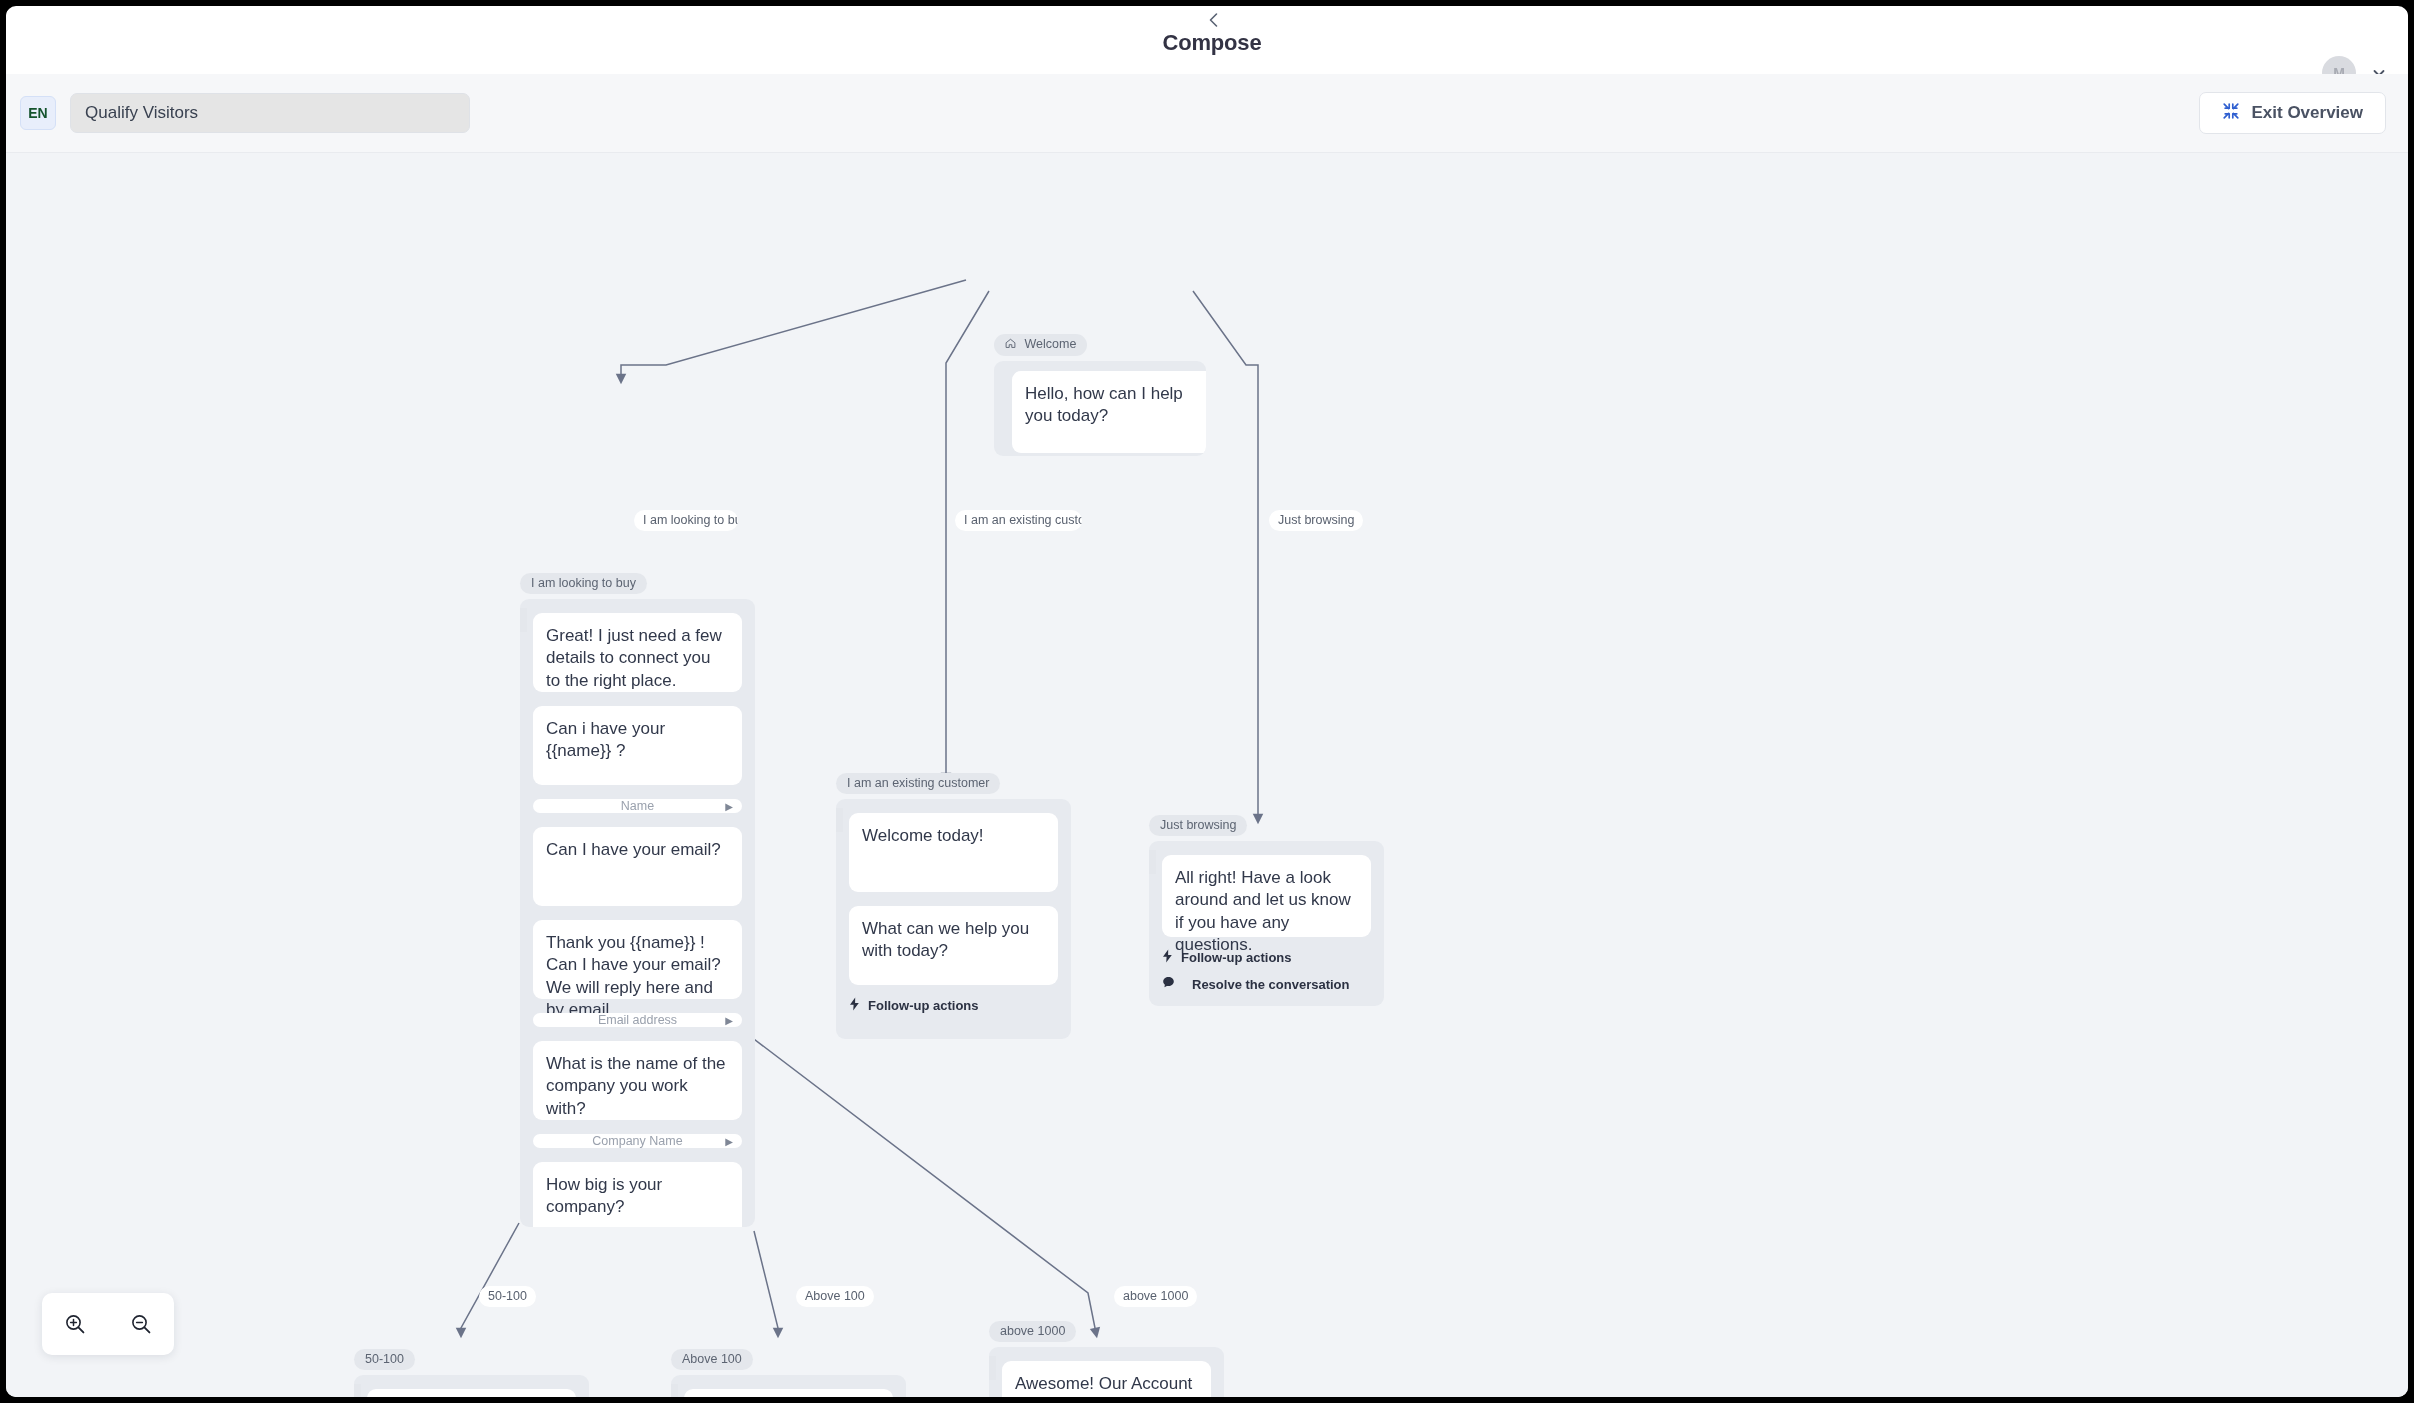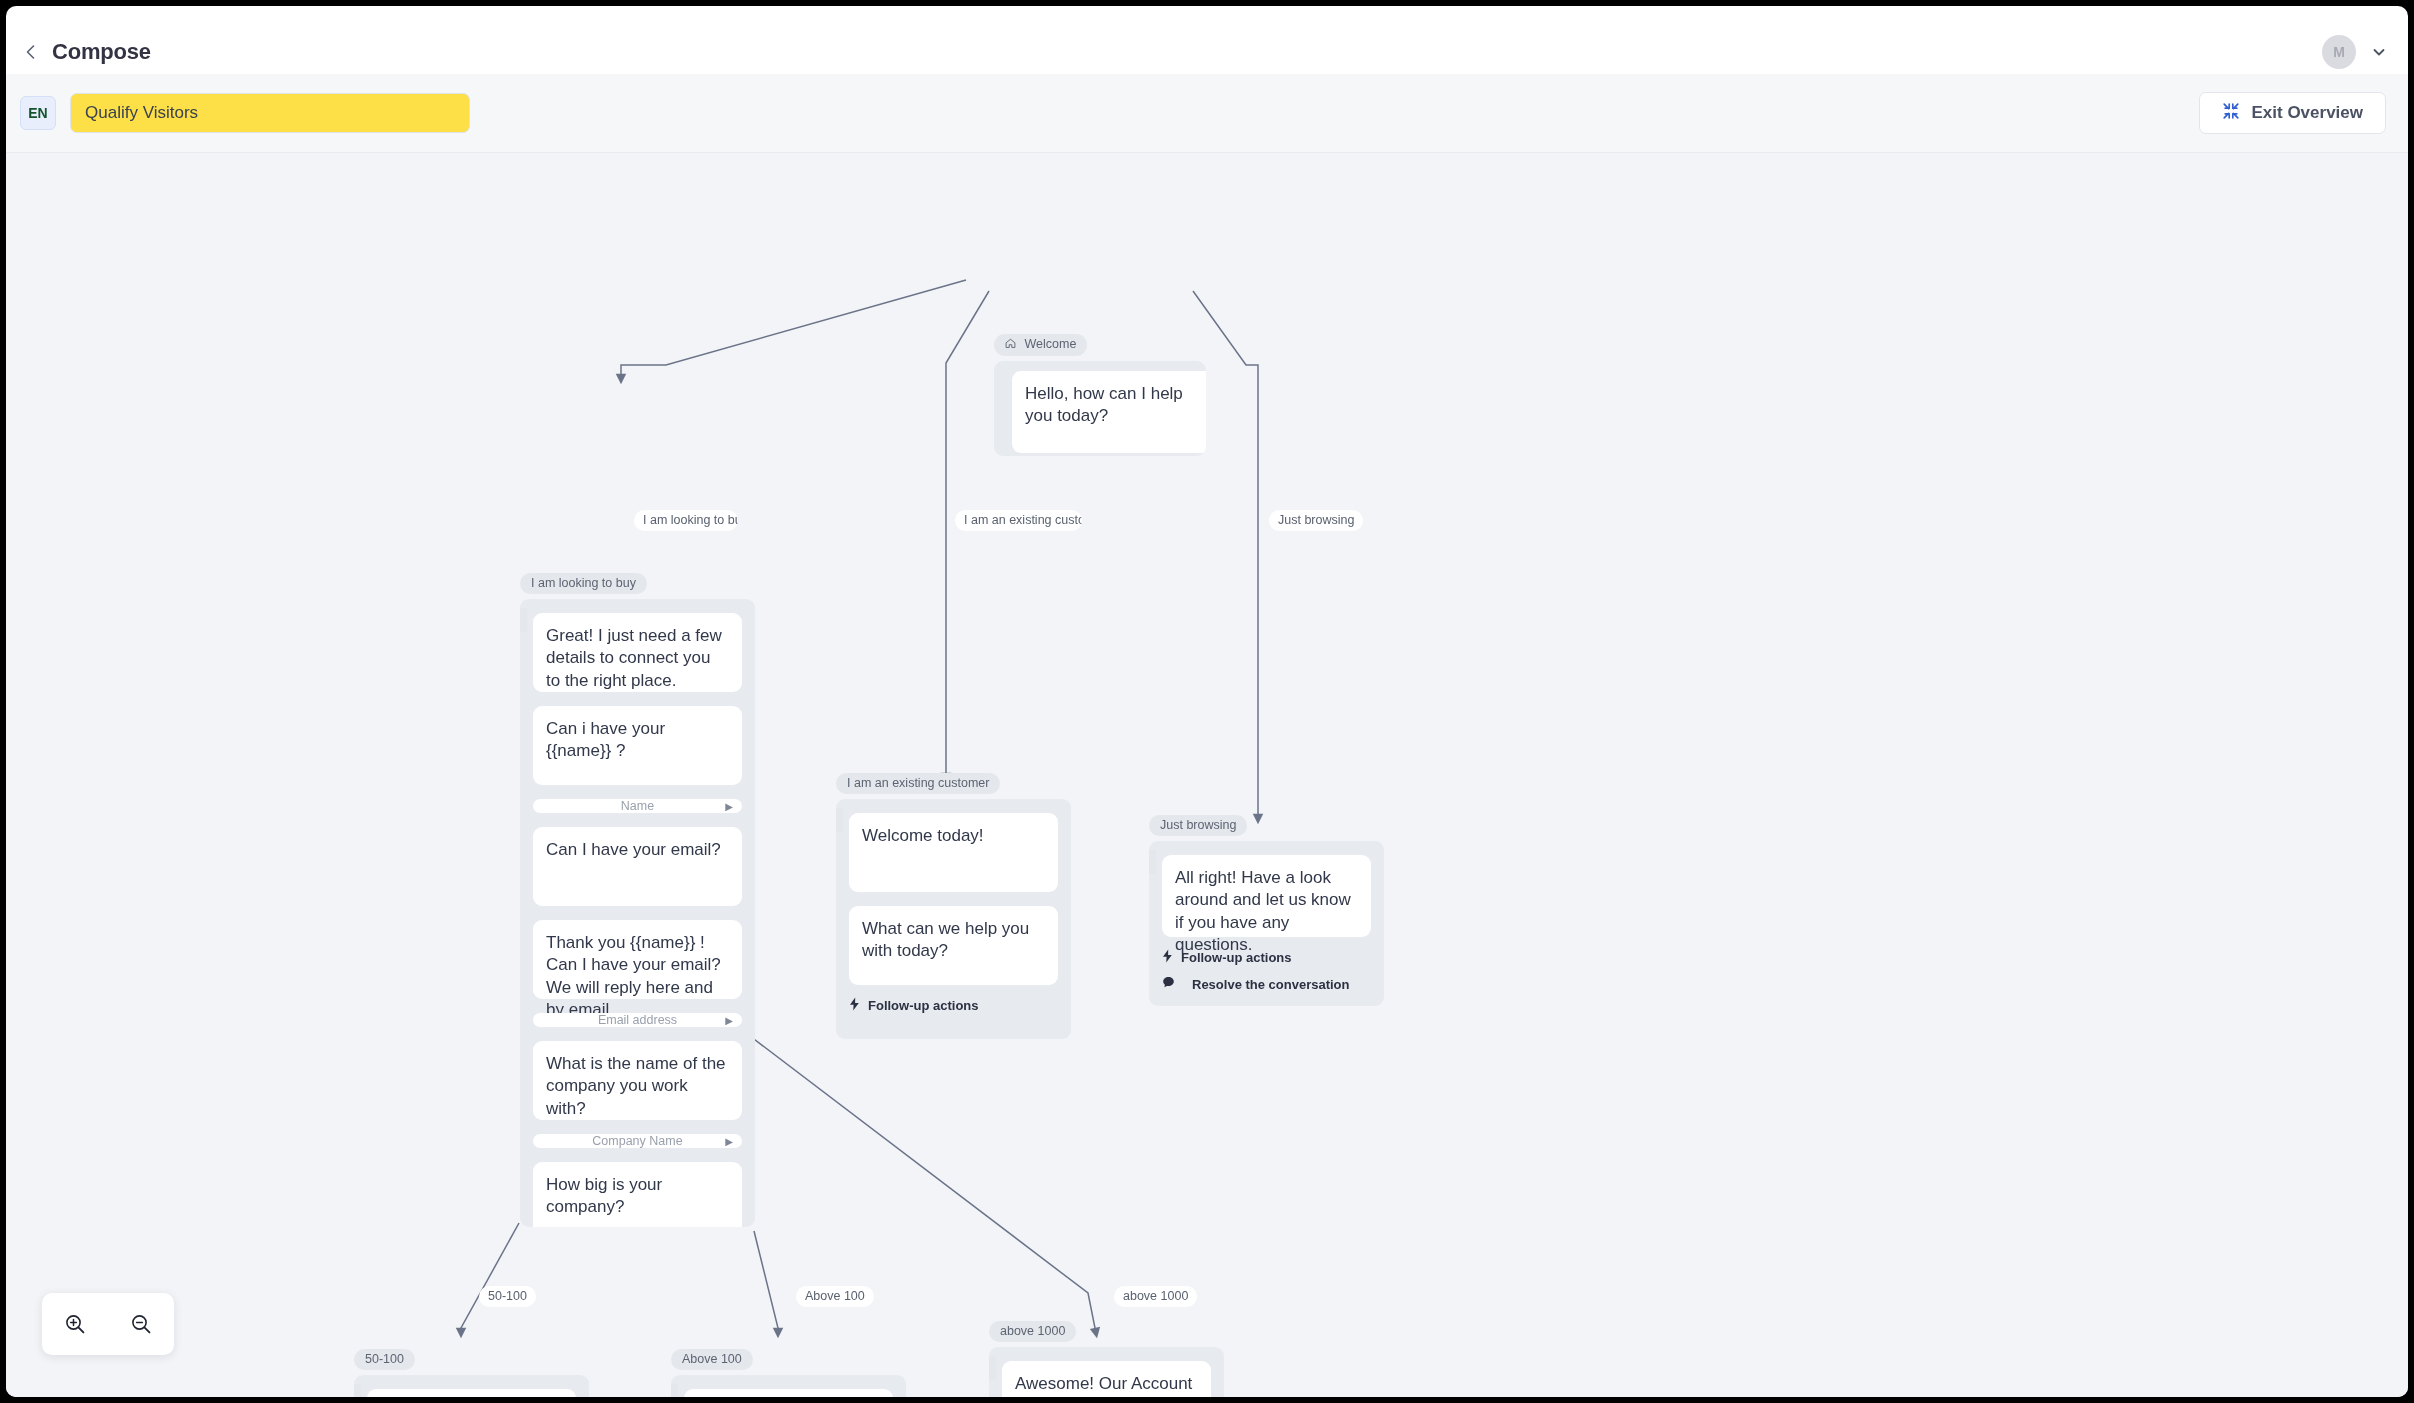--- a/index.html
+++ b/index.html
@@ -19,27 +19,28 @@
     width: 2402px;
     height: 1391px;
     background: #ffffff;
     border-radius: 10px;
     overflow: hidden;
   }
 
   
   .topbar {
     position: absolute;
-    left: 0; top: 12px;
+    left: 0; top: 4px;
     width: 2402px;
     height: 68px;
     background: #ffffff;
     border-bottom: 1px solid #e6e8ec;
     display: flex;
     align-items: center;
+    flex-direction: column;
   }
   .back-chevron {
     margin-left: 14px;
     width: 22px; height: 22px;
     display: flex; align-items: center; justify-content: center;
     cursor: pointer;
   }
   .back-chevron svg { display: block; }
   .compose-title {
     margin-left: 10px;
@@ -87,21 +88,21 @@
     color: #14532d;
     font-size: 14px;
     font-weight: 700;
     display: flex; align-items: center; justify-content: center;
     cursor: pointer;
   }
   .title-input {
     margin-left: 14px;
     width: 400px;
     height: 40px;
-    background: #fde047;
+    background: #e5e5e5;
     border: 1px solid #dfe2e7;
     border-radius: 7px;
     padding: 0 14px;
     font-size: 17px;
     color: #394150;
     font-family: "Liberation Sans", sans-serif;
   }
   .title-input::placeholder { color: #9aa0ab; }
   .exit-overview {
     margin-left: auto;

